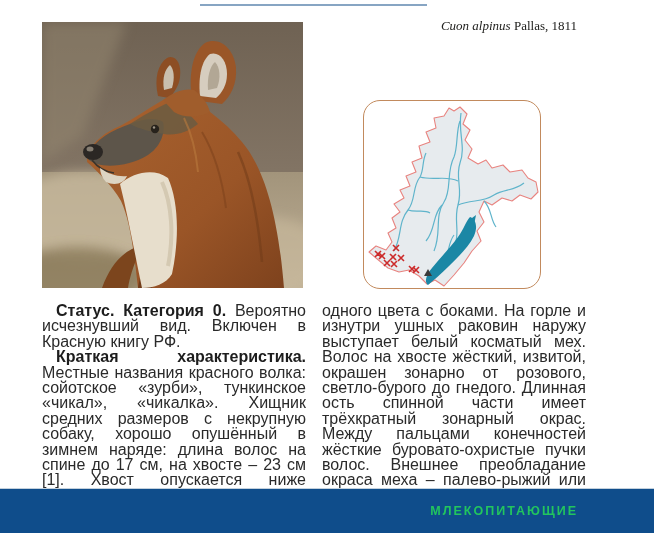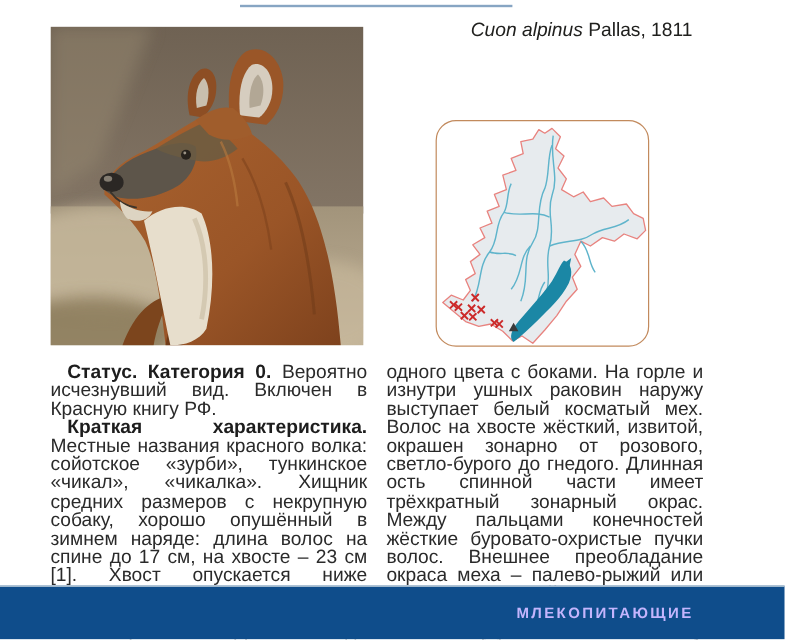--- a/index.html
+++ b/index.html
@@ -26,22 +26,22 @@
   }
   .title-chip{
     display:inline-block;
     background:#a9c5d8;
     color:#8e1f2d;
     font-size:15.5px;font-weight:bold;
     padding:2px 3px 3px 6px;
     letter-spacing:.2px;
   }
   .taxo{
-    font-family:Liberation Sans, sans-serif;
-    font-size:16px;line-height:17.6px;color:#20201e;
+    font-family:Liberation Serif, serif;
+    font-size:13px;line-height:17.6px;color:#20201e;
     margin-top:2px;
   }
   .taxo .lat{font-style:italic;}
   
   .map-box{
     position:absolute;left:363px;top:100px;width:176px;height:187px;
     border:1.6px solid #c28a5d;border-radius:17px;
     background:#ffffff;
   }
   .map-box svg{display:block;width:100%;height:100%;}
@@ -57,21 +57,21 @@
   .col p.noindent{text-indent:0;}
   .lead{font-weight:bold;color:#1d1d1d;}
   
   .footer-bar{
     position:absolute;left:0;bottom:0;width:654px;height:44px;
     background:#0f4d8b;
     border-top:1px solid #c3d1dd;
   }
   .footer-label{
     position:absolute;right:76px;top:50%;transform:translateY(-50%);
-    color:#c4b5fd;font-weight:bold;font-size:12.5px;letter-spacing:2px;
+    color:#22c55e;font-weight:bold;font-size:12.5px;letter-spacing:2px;
   }
 </style>
 </head>
 <body>
 
 <div class="page">
 
   <div class="top-rule"></div>
 
   <div class="photo">

